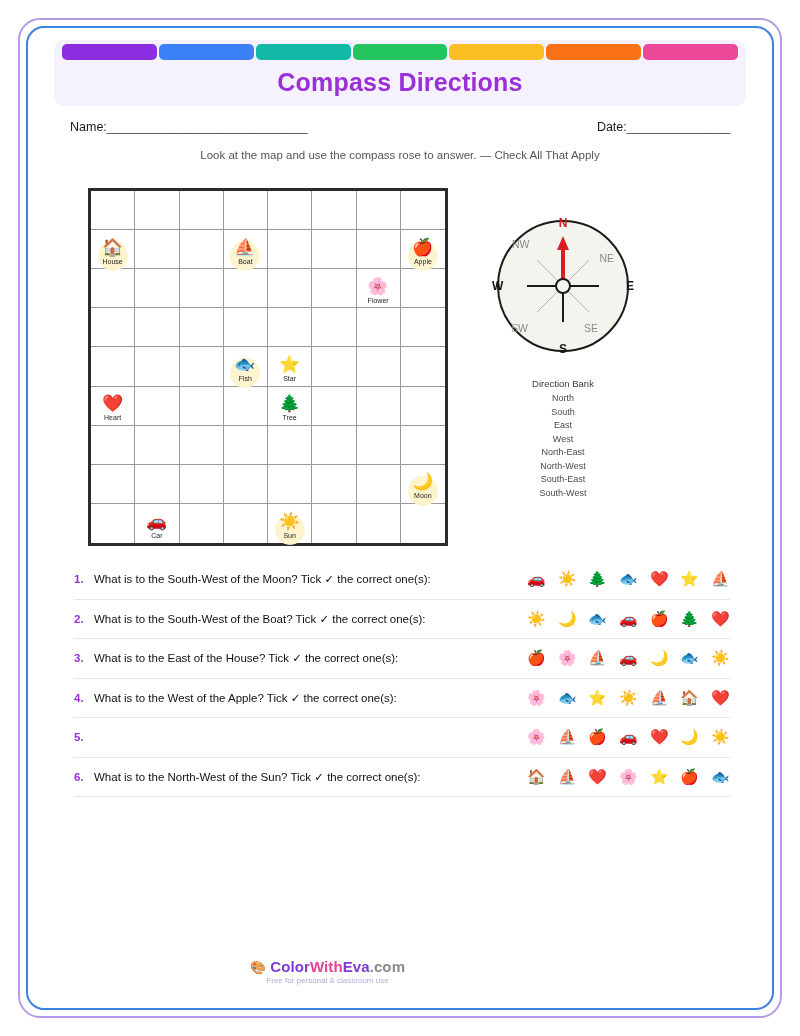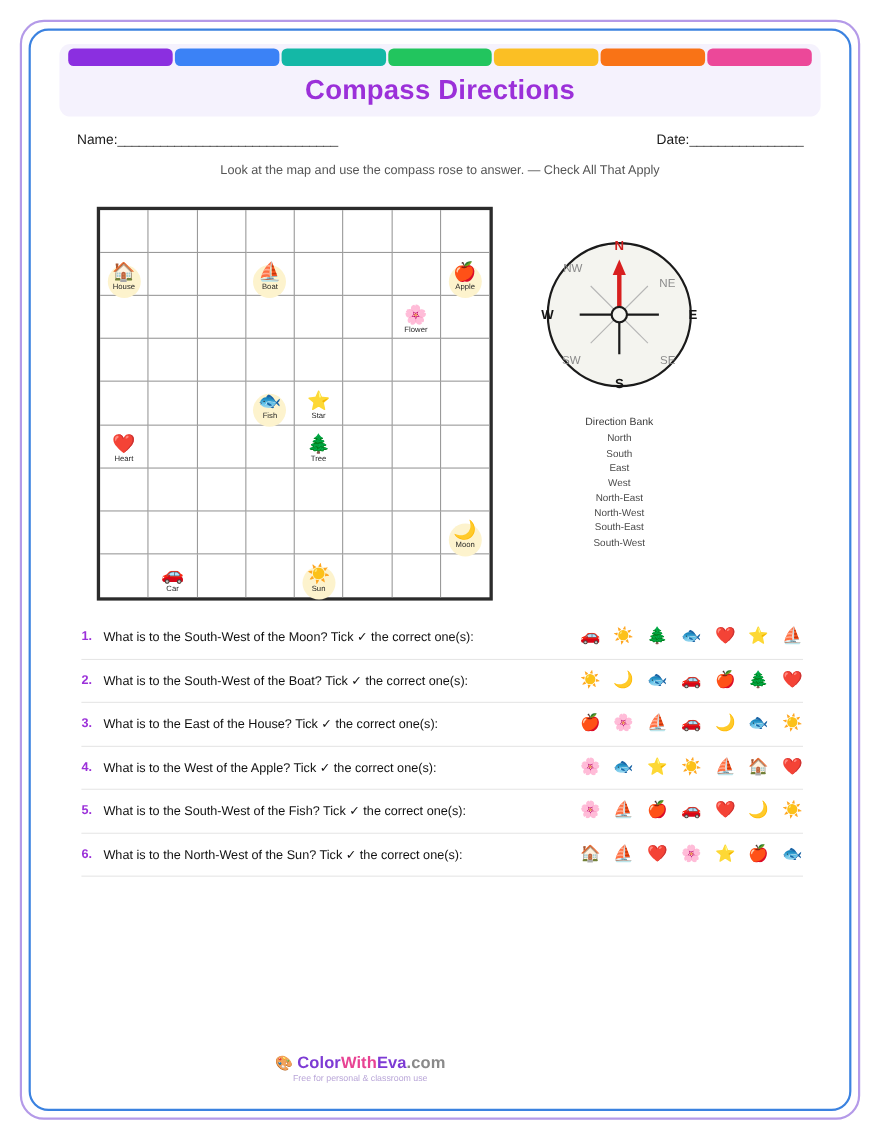--- a/index.html
+++ b/index.html
@@ -171,21 +171,21 @@
   .c-diag {
     position: absolute;
     font-size: 10.5px;
     font-weight: normal;
     color: #8a8a8a;
     text-align: center;
   }
   .c-nw { left: 15px; top: 18px; }
   .c-ne { right: 15px; top: 18px; margin-top: 14px; }
   .c-sw { left: 14px; bottom: 18px; }
-  .c-se { right: 15px; bottom: 18px; }
+  .c-se { right: 31px; bottom: 18px; }
 
   
   .dir-bank {
     position: absolute;
     left: 497px; top: 378px;
     width: 132px;
     text-align: center;
   }
   .dir-bank-title {
     font-size: 9.5px;
@@ -505,21 +505,20 @@
           <span class="q-opt">🐟</span>
           <span class="q-opt">⭐</span>
           <span class="q-opt">☀️</span>
           <span class="q-opt">⛵</span>
           <span class="q-opt">🏠</span>
           <span class="q-opt">❤️</span>
         </div>
       </div>
       <div class="q-row">
         <span class="q-num">5.</span>
-        <span class="q-text">What is to the South-West of the Fish?  Tick ✓ the correct one(s):</span>
         <div class="q-options">
           <span class="q-opt">🌸</span>
           <span class="q-opt">⛵</span>
           <span class="q-opt">🍎</span>
           <span class="q-opt">🚗</span>
           <span class="q-opt">❤️</span>
           <span class="q-opt">🌙</span>
           <span class="q-opt">☀️</span>
         </div>
       </div>

